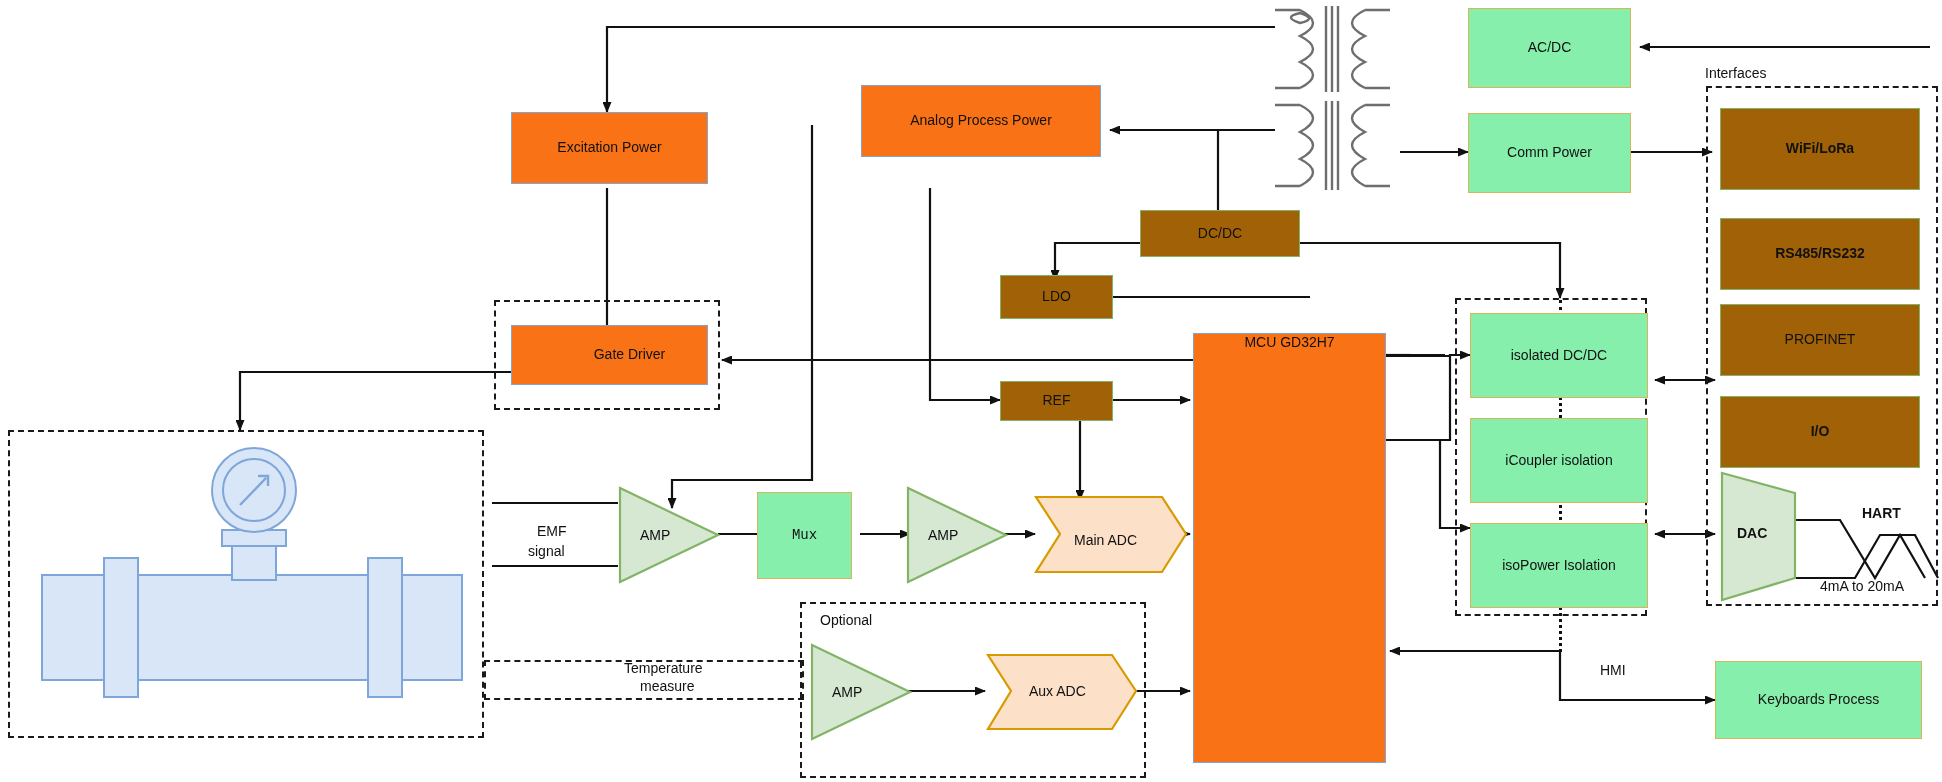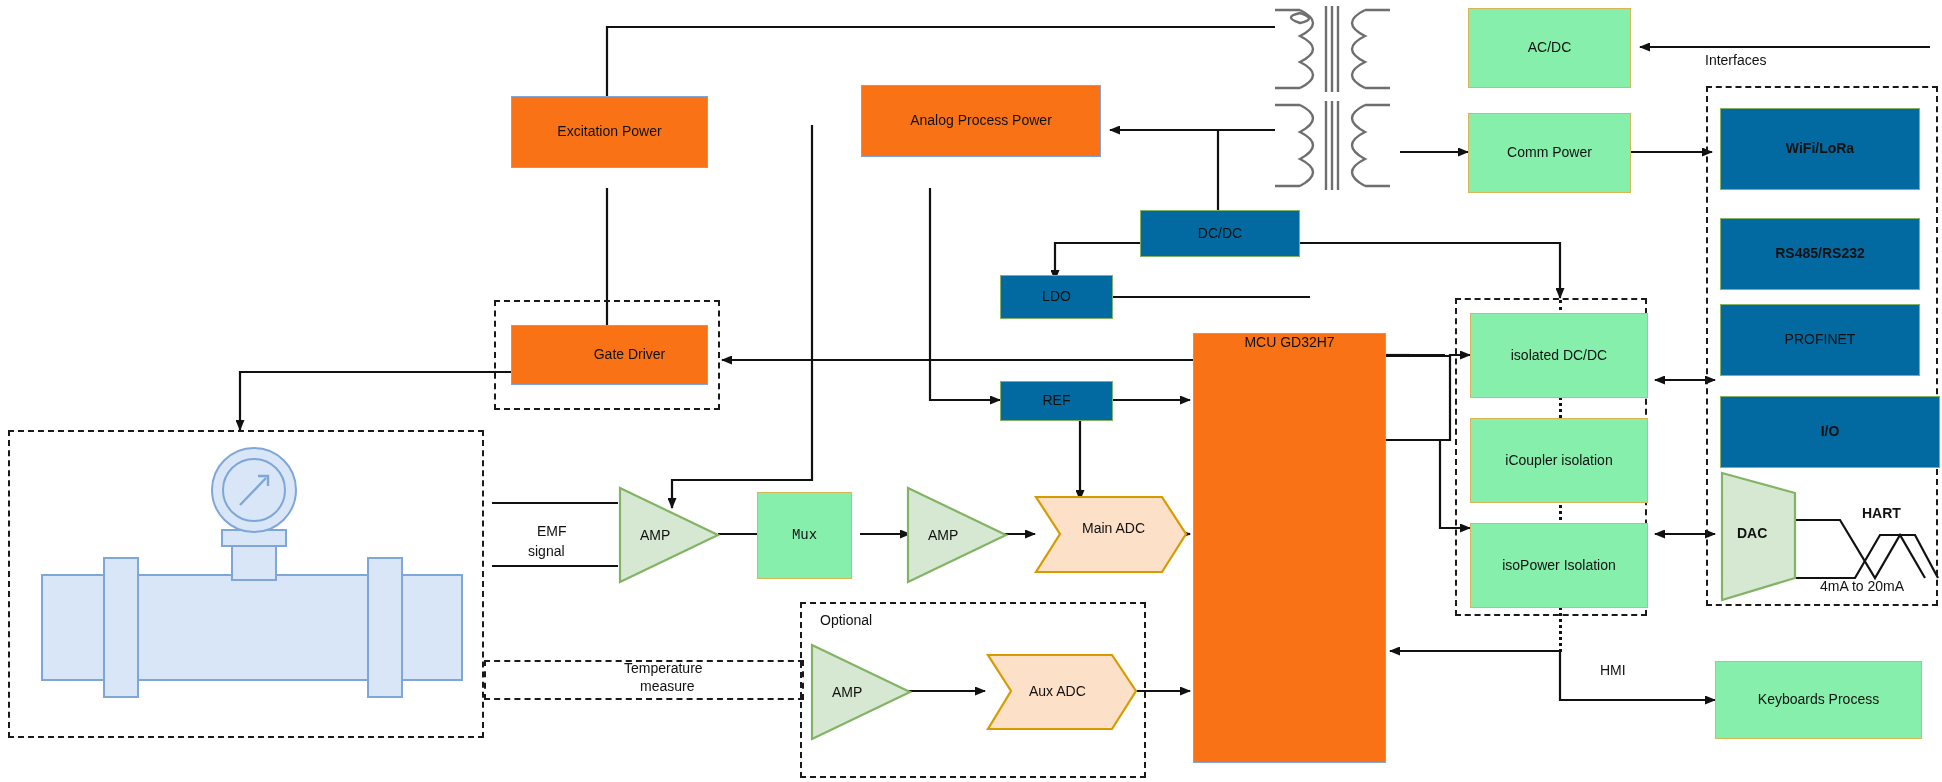--- a/index.html
+++ b/index.html
@@ -2,21 +2,21 @@
 <html><head>
 <meta charset="utf-8">
 <style>
   html,body{margin:0;padding:0;background:#ffffff;}
   body{width:1942px;height:782px;font-family:"Liberation Sans",sans-serif;}
   #stage{position:relative;width:1942px;height:782px;overflow:hidden;}
   svg#wires{position:absolute;left:0;top:0;width:1942px;height:782px;pointer-events:none;}
   .node{position:absolute;box-sizing:border-box;display:flex;align-items:center;justify-content:center;
         text-align:center;font-size:14px;color:#111111;line-height:1.25;}
   .blue{background:#f97316;border:1.6px solid #7ea6d8;}
-  .green{background:#0369a1;border:1.6px solid #82b366;}
+  .green{background:#a16207;border:1.6px solid #82b366;}
   .yellow{background:#86efac;border:1.6px solid #d6b656;}
   .dashgroup{position:absolute;box-sizing:border-box;border:2.4px dashed #1a1a1a;background:transparent;}
   .freelabel{position:absolute;font-size:14px;color:#111;white-space:nowrap;}
   .dotline{position:absolute;border-left:3px dotted #111;}
 </style>
 </head>
 <body>
 
 <div id="stage">
 
@@ -155,53 +155,53 @@
 
   <div class="dashgroup" style="left:8px;top:430px;width:476px;height:308px;"></div>
   <div class="dashgroup" style="left:494px;top:300px;width:226px;height:110px;"></div>
   <div class="dashgroup" style="left:484px;top:660px;width:320px;height:40px;"></div>
   <div class="dashgroup" style="left:800px;top:602px;width:346px;height:176px;"></div>
   <div class="dashgroup" style="left:1455px;top:298px;width:192px;height:318px;"></div>
   <div class="dashgroup" style="left:1706px;top:86px;width:232px;height:520px;"></div>
 
   <div class="dotline" style="left:1559px;top:300px;height:352px;"></div>
 
-  <div class="freelabel" style="left:1705px;top:52px;">Interfaces</div>
+  <div class="freelabel" style="left:1705px;top:65px;">Interfaces</div>
   <div class="freelabel" style="left:820px;top:612px;">Optional</div>
   <div class="freelabel" style="left:537px;top:523px;">EMF</div>
   <div class="freelabel" style="left:528px;top:543px;">signal</div>
   <div class="freelabel" style="left:624px;top:660px;">Temperature</div>
   <div class="freelabel" style="left:640px;top:678px;">measure</div>
   <div class="freelabel" style="left:1862px;top:505px;font-weight:bold;">HART</div>
   <div class="freelabel" style="left:1820px;top:578px;">4mA to 20mA</div>
   <div class="freelabel" style="left:1600px;top:662px;">HMI</div>
 
   <div class="freelabel" style="left:640px;top:527px;">AMP</div>
   <div class="freelabel" style="left:928px;top:527px;">AMP</div>
   <div class="freelabel" style="left:832px;top:684px;">AMP</div>
-  <div class="freelabel" style="left:1074px;top:520px;margin-left:8px;">Main ADC</div>
+  <div class="freelabel" style="left:1074px;top:532px;">Main ADC</div>
   <div class="freelabel" style="left:1029px;top:683px;">Aux ADC</div>
   <div class="freelabel" style="left:1737px;top:525px;font-weight:bold;">DAC</div>
 
-  <div class="node blue" style="left:511px;top:96px;width:197px;height:72px;">Excitation Power</div>
+  <div class="node blue" style="left:511px;top:112px;width:197px;height:72px;">Excitation Power</div>
   <div class="node blue" style="left:861px;top:85px;width:240px;height:72px;">Analog Process Power</div>
   <div class="node blue" style="left:511px;top:325px;width:197px;height:60px;padding-left:40px;">Gate Driver</div>
   <div class="node green" style="left:1140px;top:210px;width:160px;height:47px;">DC/DC</div>
   <div class="node green" style="left:1000px;top:275px;width:113px;height:44px;">LDO</div>
   <div class="node green" style="left:1000px;top:381px;width:113px;height:40px;">REF</div>
   <div class="node yellow" style="left:757px;top:492px;width:95px;height:87px;font-family:Liberation Mono, monospace;">Mux</div>
   <div class="node blue" style="left:1193px;top:333px;width:193px;height:430px;align-items:flex-start;">MCU GD32H7</div>
 
   <div class="node yellow" style="left:1468px;top:8px;width:163px;height:80px;">AC/DC</div>
   <div class="node yellow" style="left:1468px;top:113px;width:163px;height:80px;">Comm Power</div>
 
   <div class="node yellow" style="left:1470px;top:313px;width:178px;height:85px;">isolated DC/DC</div>
   <div class="node yellow" style="left:1470px;top:418px;width:178px;height:85px;">iCoupler isolation</div>
   <div class="node yellow" style="left:1470px;top:523px;width:178px;height:85px;">isoPower Isolation</div>
 
   <div class="node green" style="left:1720px;top:108px;width:200px;height:82px;font-weight:bold;">WiFi/LoRa</div>
   <div class="node green" style="left:1720px;top:218px;width:200px;height:72px;font-weight:bold;">RS485/RS232</div>
   <div class="node green" style="left:1720px;top:304px;width:200px;height:72px;font-weight:normal;">PROFINET</div>
-  <div class="node green" style="left:1720px;top:396px;width:220px;height:72px;font-weight:bold;">I/O</div>
+  <div class="node green" style="left:1720px;top:396px;width:200px;height:72px;font-weight:bold;">I/O</div>
 
   <div class="node yellow" style="left:1715px;top:661px;width:207px;height:78px;">Keyboards Process</div>
 
 </div>
 
 </body></html>

